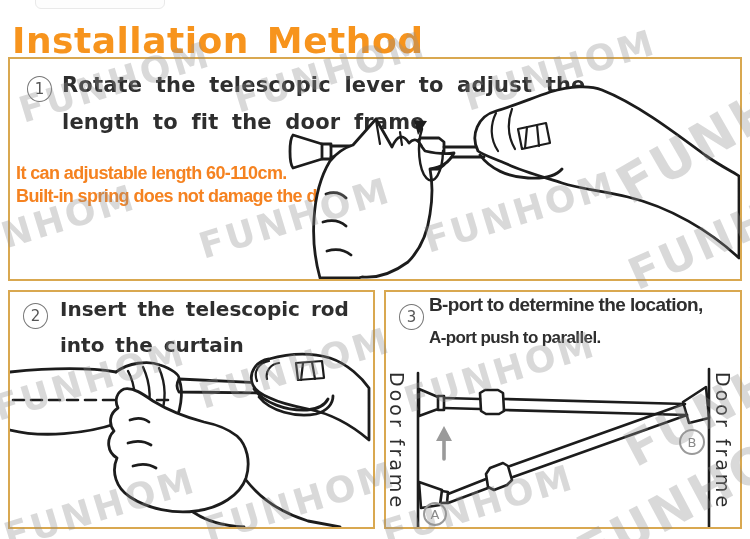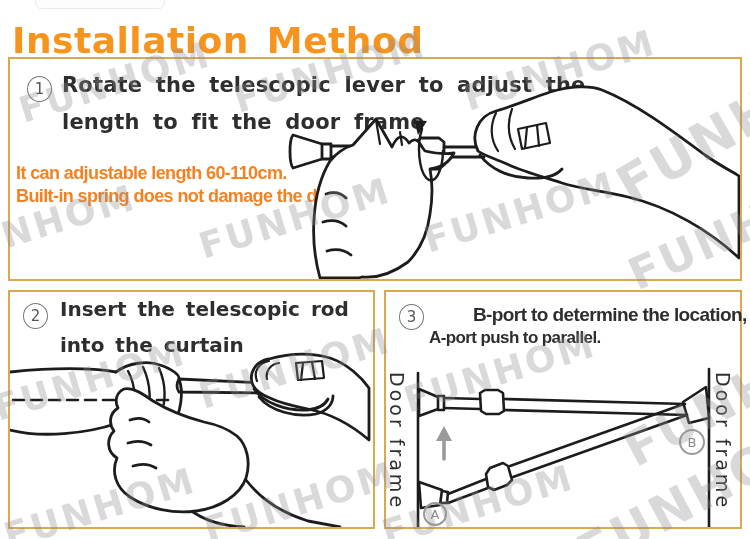--- a/index.html
+++ b/index.html
@@ -26,21 +26,21 @@
               background:transparent;box-sizing:border-box;}
   .panel-1 .step-badge{left:17px;top:17px;}
   .panel-2 .step-badge{left:13px;top:11px;}
   .panel-3 .step-badge{left:13px;top:12px;}
 
   .h-line{position:absolute;font-weight:bold;color:var(--heading-text,#2e2e2e);white-space:nowrap;}
   .panel-1 .h1a{left:52px;top:14px;font-size:21px;word-spacing:6px;letter-spacing:.2px;}
   .panel-1 .h1b{left:52px;top:51px;font-size:21px;word-spacing:6px;letter-spacing:.2px;}
   .panel-2 .h1a{left:50px;top:5px;font-size:20px;word-spacing:4px;}
   .panel-2 .h1b{left:50px;top:41px;font-size:20px;word-spacing:4px;}
-  .panel-3 .h1a{left:43px;top:12px;font-size:19px;font-family:"Liberation Sans",sans-serif;letter-spacing:-.6px;margin-left:44px;}
+  .panel-3 .h1a{left:43px;top:2px;font-size:19px;font-family:"Liberation Sans",sans-serif;letter-spacing:-.6px;}
   .panel-3 .h1b{left:43px;top:36px;font-size:17px;font-family:"Liberation Sans",sans-serif;letter-spacing:-.6px;}
 
   .note-line{position:absolute;font-weight:bold;color:var(--note-text,#f58220);white-space:nowrap;
              font-family:"Liberation Sans",sans-serif;font-size:18px;letter-spacing:-.6px;}
   .note-1{left:6px;top:104px;text-align:center;}
   .note-2{left:6px;top:127px;}
 
   .art{position:absolute;left:0;top:0;z-index:2;}
 
   

